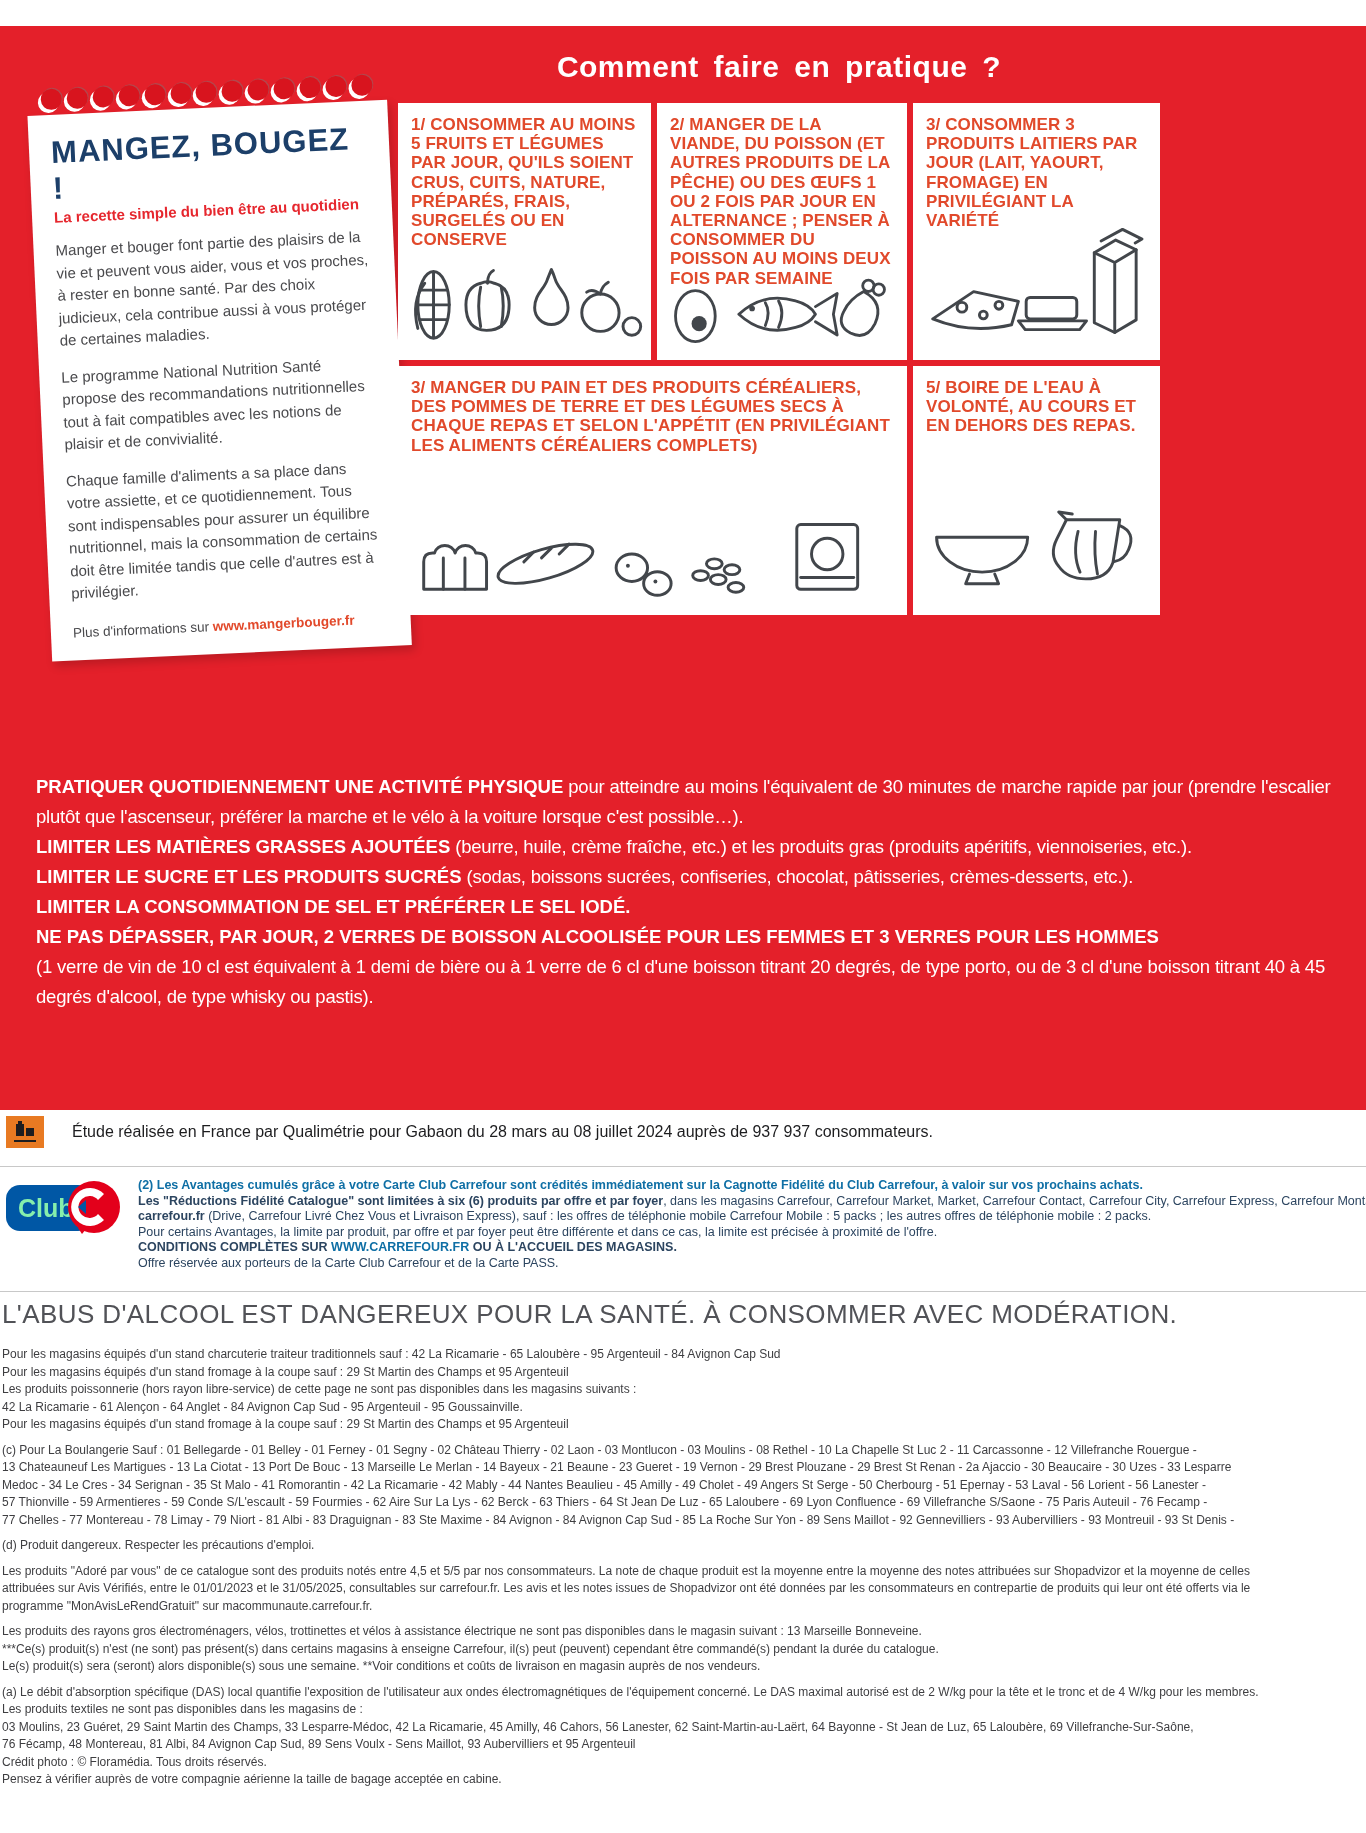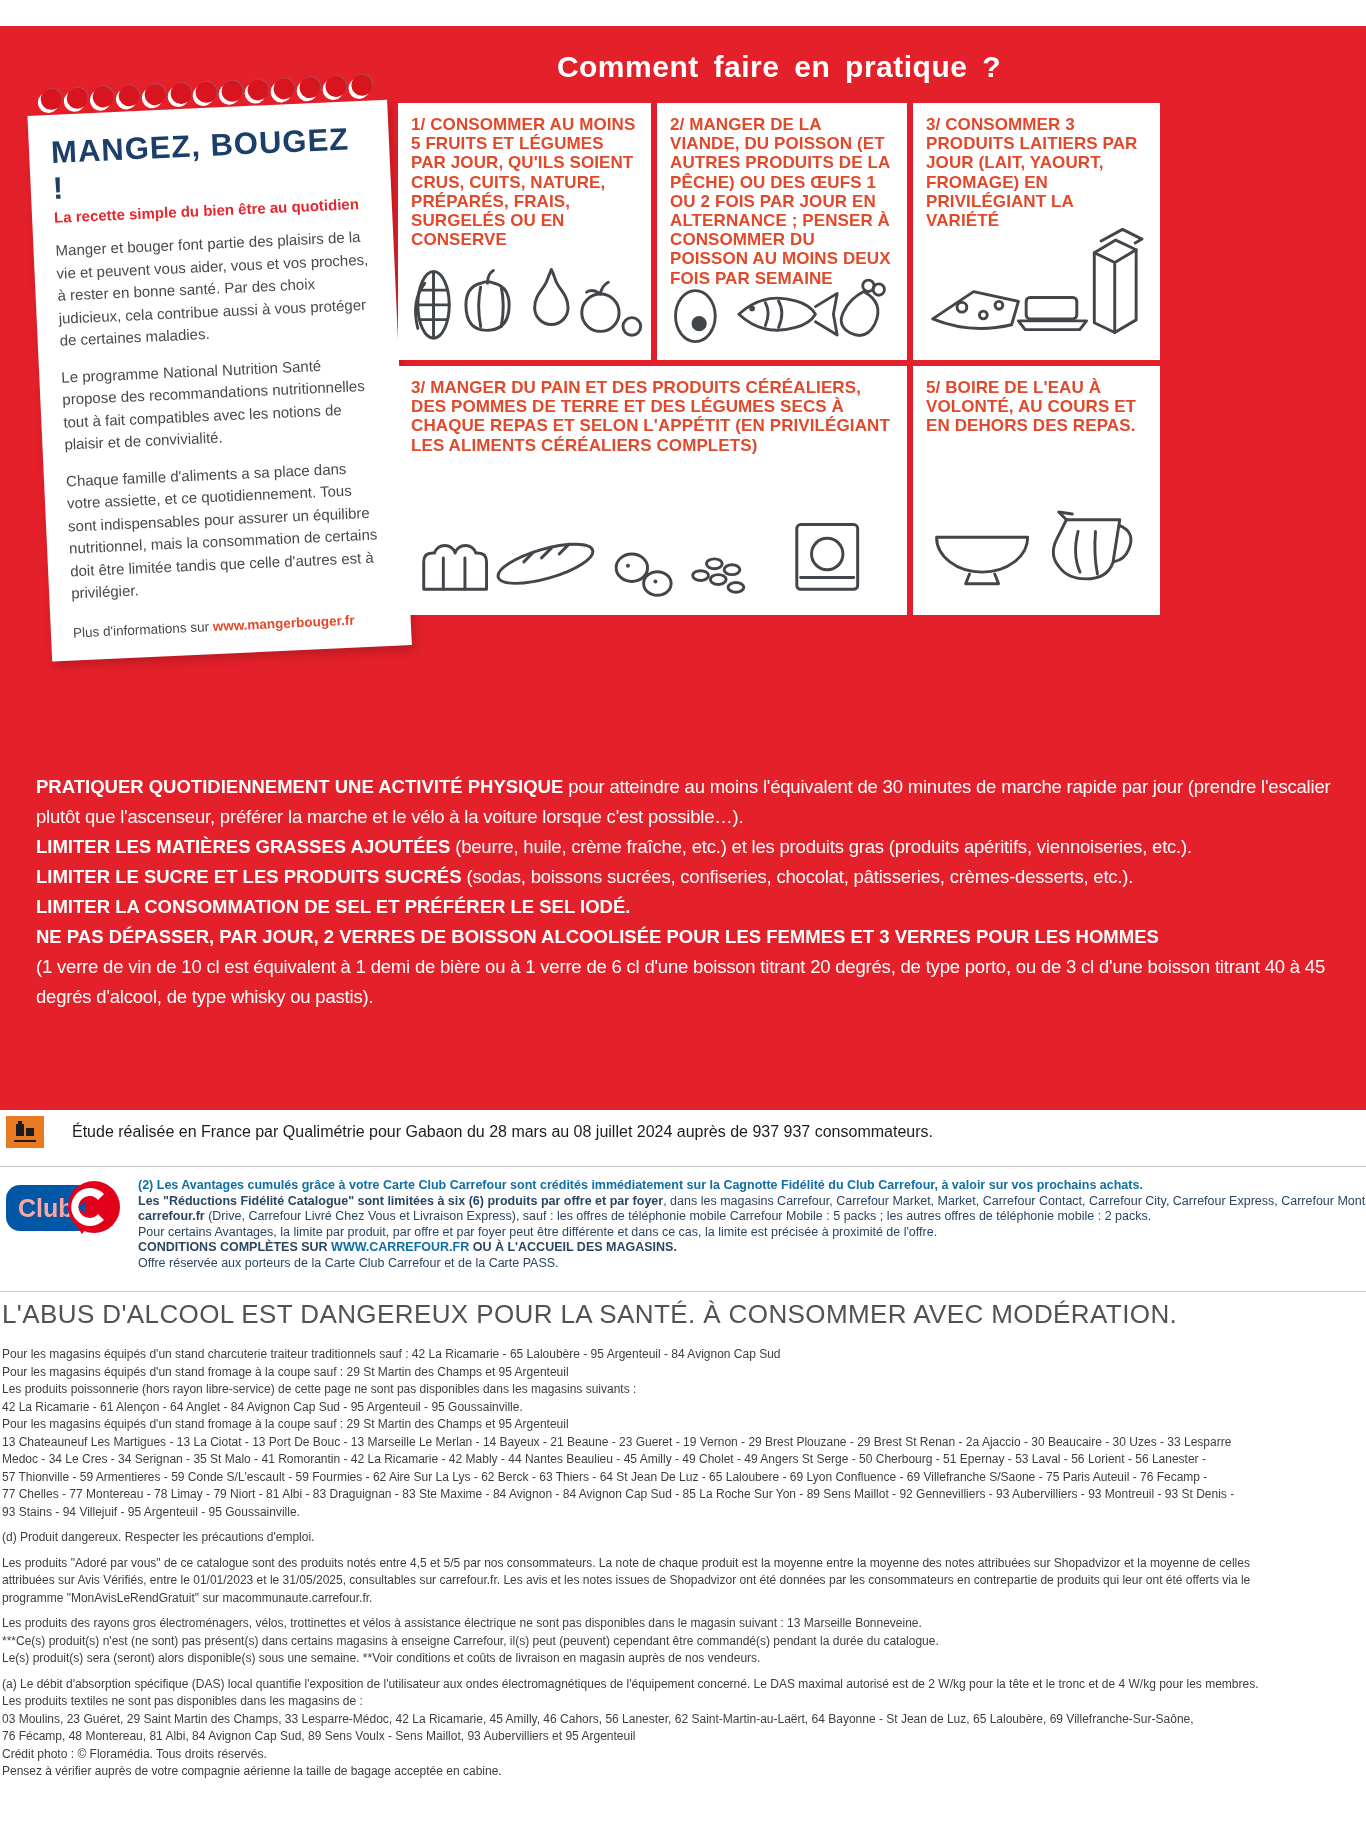--- a/index.html
+++ b/index.html
@@ -51,21 +51,21 @@
         justify-content:center;}
   .study-text{font-size:16px;color:#1d1d1f;}
 
   .divider{position:absolute;left:0;width:1366px;border-top:1px solid #c8c8c8;}
   .d1{top:1166px;} .d2{top:1291px;}
 
   
   .club{position:absolute;left:6px;top:1178px;display:flex;gap:16px;}
   .club-logo{position:relative;width:116px;height:60px;flex:0 0 auto;}
   .club-pill{position:absolute;left:0;top:7px;width:86px;height:46px;background:#0057a5;
-        border-radius:14px;color:#fca5a5;font-weight:800;font-size:25px;display:flex;
+        border-radius:14px;color:#86efac;font-weight:800;font-size:25px;display:flex;
         align-items:center;justify-content:flex-start;padding-left:12px;box-sizing:border-box;}
   .club-bubble{position:absolute;right:0;top:2px;width:56px;height:56px;}
   .club-lines{font-size:12.5px;color:#2c4560;line-height:15.5px;white-space:nowrap;}
   .club-lines .blue{color:#0f6fa5;font-weight:700;}
   .club-lines b{font-weight:800;}
   .club-lines .link{color:#0f6fa5;font-weight:800;}
 
   
   .alcohol-heading{position:absolute;left:2px;top:1299px;font-size:26px;color:#515257;
         letter-spacing:.4px;white-space:nowrap;}
@@ -231,25 +231,25 @@
   <div class="divider d2"></div>
 
   <div class="alcohol-heading">L'ABUS D'ALCOOL EST DANGEREUX POUR LA SANTÉ. À CONSOMMER AVEC MODÉRATION.</div>
 
   <div class="legal">
     <div>Pour les magasins équipés d'un stand charcuterie traiteur traditionnels sauf : 42 La Ricamarie - 65 Laloubère - 95 Argenteuil - 84 Avignon Cap Sud</div>
     <div>Pour les magasins équipés d'un stand fromage à la coupe sauf : 29 St Martin des Champs et 95 Argenteuil</div>
     <div>Les produits poissonnerie (hors rayon libre-service) de cette page ne sont pas disponibles dans les magasins suivants :</div>
     <div>42 La Ricamarie - 61 Alençon - 64 Anglet - 84 Avignon Cap Sud - 95 Argenteuil - 95 Goussainville.</div>
     <div>Pour les magasins équipés d'un stand fromage à la coupe sauf : 29 St Martin des Champs et 95 Argenteuil</div>
+    <div class="gap">(c) Pour La Boulangerie Sauf : 01 Bellegarde - 01 Belley - 01 Ferney - 01 Segny - 02 Château Thierry - 02 Laon - 03 Montlucon - 03 Moulins - 08 Rethel - 10 La Chapelle St Luc 2 - 11 Carcassonne - 12 Villefranche Rouergue -</div>
     <div>13 Chateauneuf Les Martigues - 13 La Ciotat - 13 Port De Bouc - 13 Marseille Le Merlan - 14 Bayeux - 21 Beaune - 23 Gueret - 19 Vernon - 29 Brest Plouzane - 29 Brest St Renan - 2a Ajaccio - 30 Beaucaire - 30 Uzes - 33 Lesparre</div>
     <div>Medoc - 34 Le Cres - 34 Serignan - 35 St Malo - 41 Romorantin - 42 La Ricamarie - 42 Mably - 44 Nantes Beaulieu - 45 Amilly - 49 Cholet - 49 Angers St Serge - 50 Cherbourg - 51 Epernay - 53 Laval - 56 Lorient - 56 Lanester -</div>
     <div>57 Thionville - 59 Armentieres - 59 Conde S/L'escault - 59 Fourmies - 62 Aire Sur La Lys - 62 Berck - 63 Thiers - 64 St Jean De Luz - 65 Laloubere - 69 Lyon Confluence - 69 Villefranche S/Saone - 75 Paris Auteuil - 76 Fecamp -</div>
     <div>77 Chelles - 77 Montereau - 78 Limay - 79 Niort - 81 Albi - 83 Draguignan - 83 Ste Maxime - 84 Avignon - 84 Avignon Cap Sud - 85 La Roche Sur Yon - 89 Sens Maillot - 92 Gennevilliers - 93 Aubervilliers - 93 Montreuil - 93 St Denis -</div>
-    <div>93 Stains - 94 Villejuif - 95 Argenteuil - 95 Goussainville.</div>
     <div class="gap">(d) Produit dangereux. Respecter les précautions d'emploi.</div>
     <div class="gap">Les produits "Adoré par vous" de ce catalogue sont des produits notés entre 4,5 et 5/5 par nos consommateurs. La note de chaque produit est la moyenne entre la moyenne des notes attribuées sur Shopadvizor et la moyenne de celles</div>
     <div>attribuées sur Avis Vérifiés, entre le 01/01/2023 et le 31/05/2025, consultables sur carrefour.fr. Les avis et les notes issues de Shopadvizor ont été données par les consommateurs en contrepartie de produits qui leur ont été offerts via le</div>
     <div>programme "MonAvisLeRendGratuit" sur macommunaute.carrefour.fr.</div>
     <div class="gap">Les produits des rayons gros électroménagers, vélos, trottinettes et vélos à assistance électrique ne sont pas disponibles dans le magasin suivant : 13 Marseille Bonneveine.</div>
     <div>***Ce(s) produit(s) n'est (ne sont) pas présent(s) dans certains magasins à enseigne Carrefour, il(s) peut (peuvent) cependant être commandé(s) pendant la durée du catalogue.</div>
     <div>Le(s) produit(s) sera (seront) alors disponible(s) sous une semaine. **Voir conditions et coûts de livraison en magasin auprès de nos vendeurs.</div>
     <div class="gap">(a) Le débit d'absorption spécifique (DAS) local quantifie l'exposition de l'utilisateur aux ondes électromagnétiques de l'équipement concerné. Le DAS maximal autorisé est de 2 W/kg pour la tête et le tronc et de 4 W/kg pour les membres.</div>
     <div>Les produits textiles ne sont pas disponibles dans les magasins de :</div>
     <div>03 Moulins, 23 Guéret, 29 Saint Martin des Champs, 33 Lesparre-Médoc, 42 La Ricamarie, 45 Amilly, 46 Cahors, 56 Lanester, 62 Saint-Martin-au-Laërt, 64 Bayonne - St Jean de Luz, 65 Laloubère, 69 Villefranche-Sur-Saône,</div>

